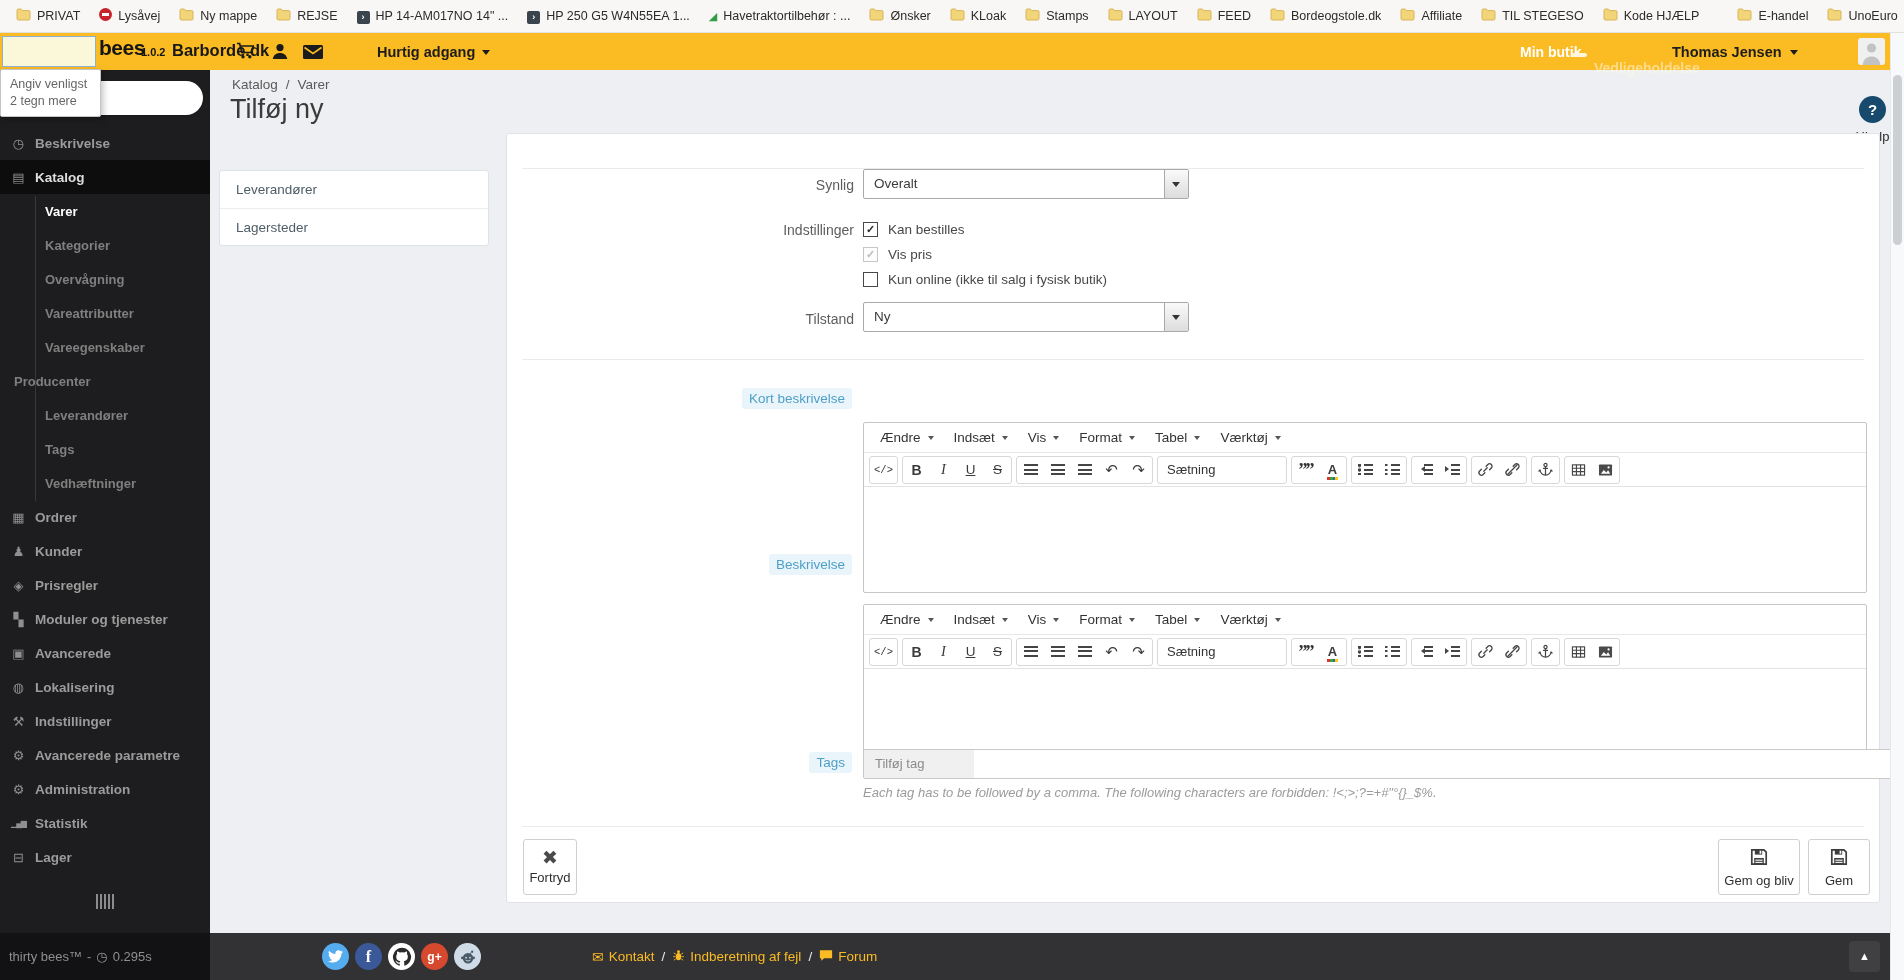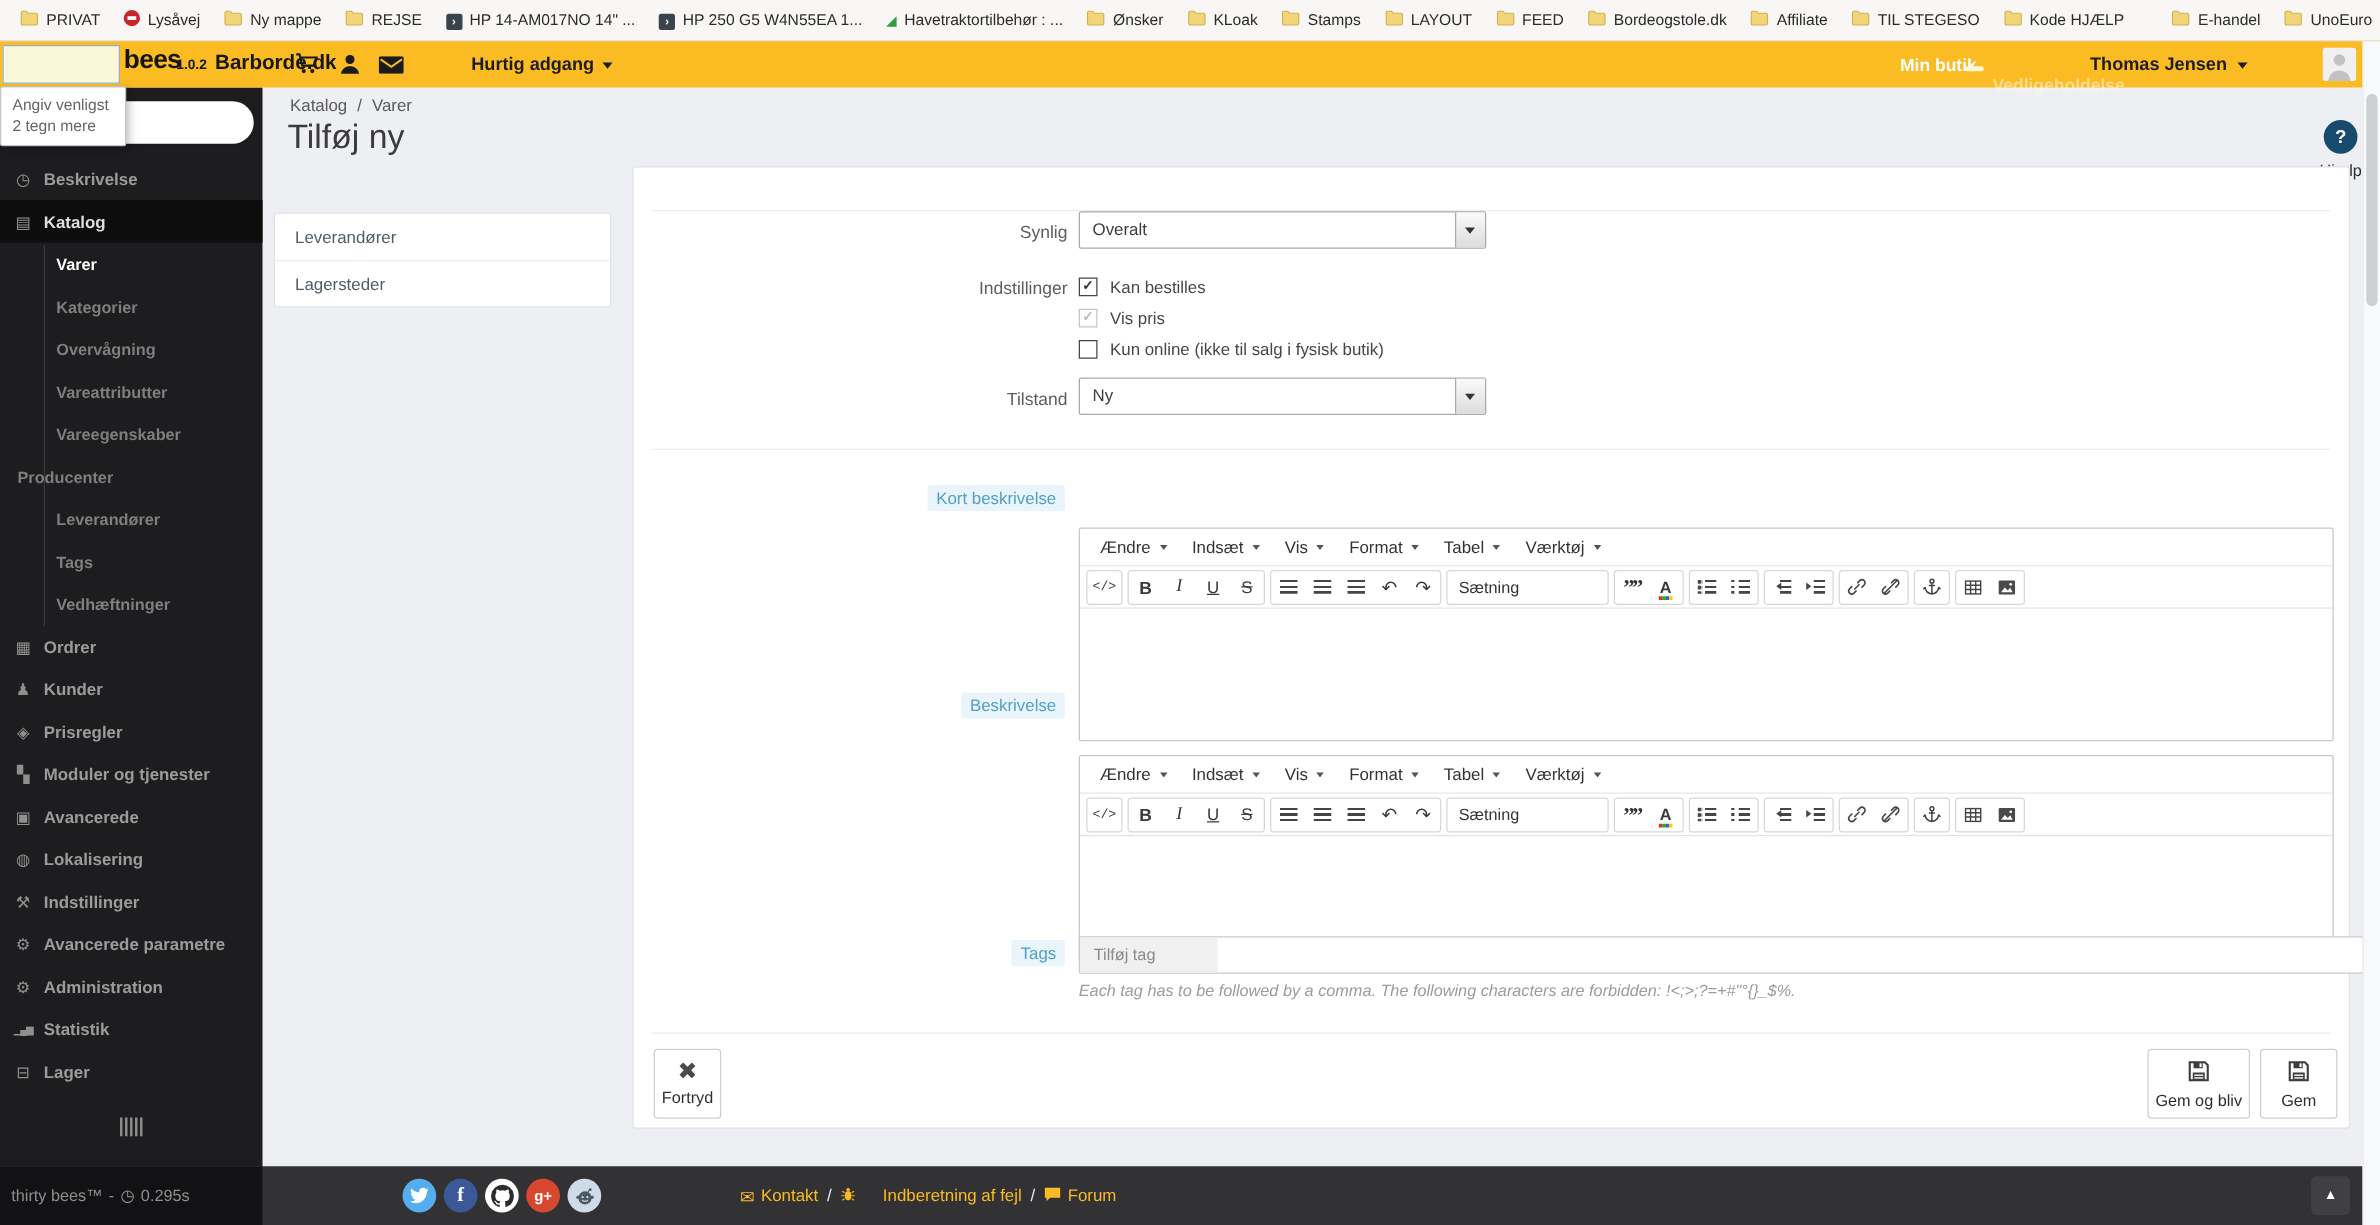--- a/index.html
+++ b/index.html
@@ -771,21 +771,21 @@
             <path d="M7.4 11.6c1.6 1.2 3.6 1.2 5.2 0" stroke="#cfdce8" stroke-width="1" fill="none"></path>
           </svg>
         </span>
       </div>
     <div id="footer-links">
         <span style="display: flex; align-items: center; gap: 5px;">
           <span><span style="font-size:14px;">✉</span></span>
           <span>Kontakt</span>
         </span>
         <span class="lsep">/</span>
-        <span style="display: flex; align-items: center; gap: 21px;">
+        <span style="display: flex; align-items: center; gap: 5px;">
           <span><svg width="13" height="13" viewBox="0 0 16 16">
               <ellipse cx="8" cy="9.4" rx="3.3" ry="4.4" fill="#fbbb22"></ellipse>
               <circle cx="8" cy="3.4" r="1.8" fill="#fbbb22"></circle>
               <path d="M4.6 6.4L2.2 4.9M4.3 9.4H1.4M4.6 12.2l-2.4 1.6M11.4 6.4l2.4-1.5M11.7 9.4h2.9M11.4 12.2l2.4 1.6" stroke="#fbbb22" stroke-width="1.1"></path>
             </svg></span>
           <span>Indberetning af fejl</span>
         </span>
         <span class="lsep">/</span>
         <span style="display: flex; align-items: center; gap: 5px;">
           <span><svg width="14" height="13" viewBox="0 0 16 14">

